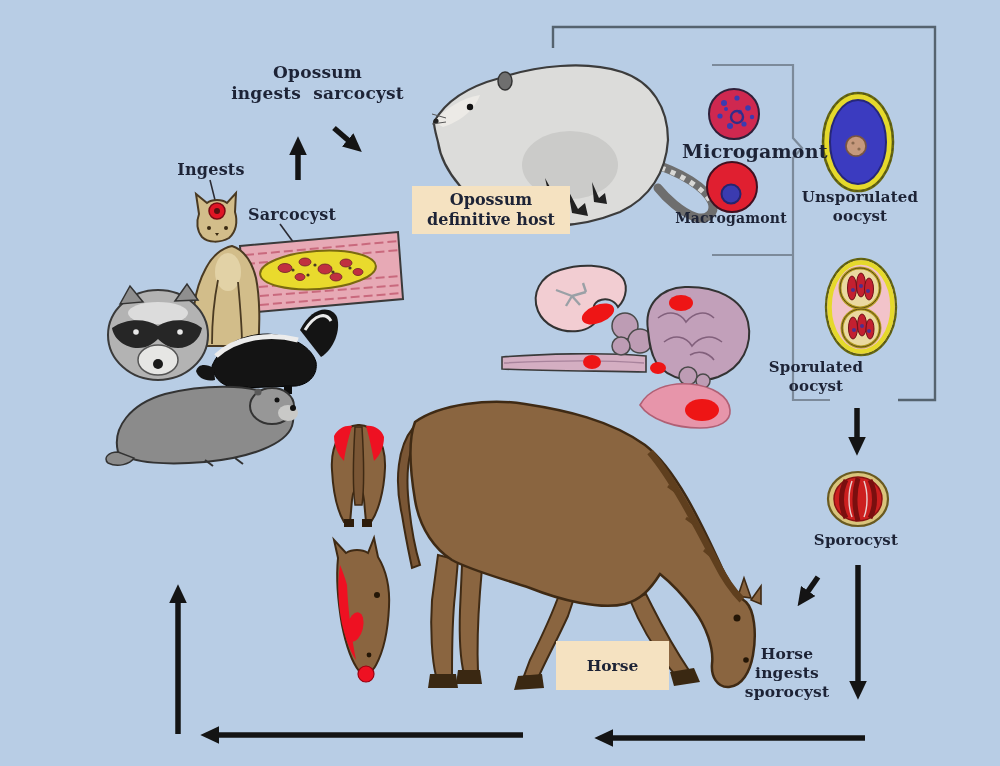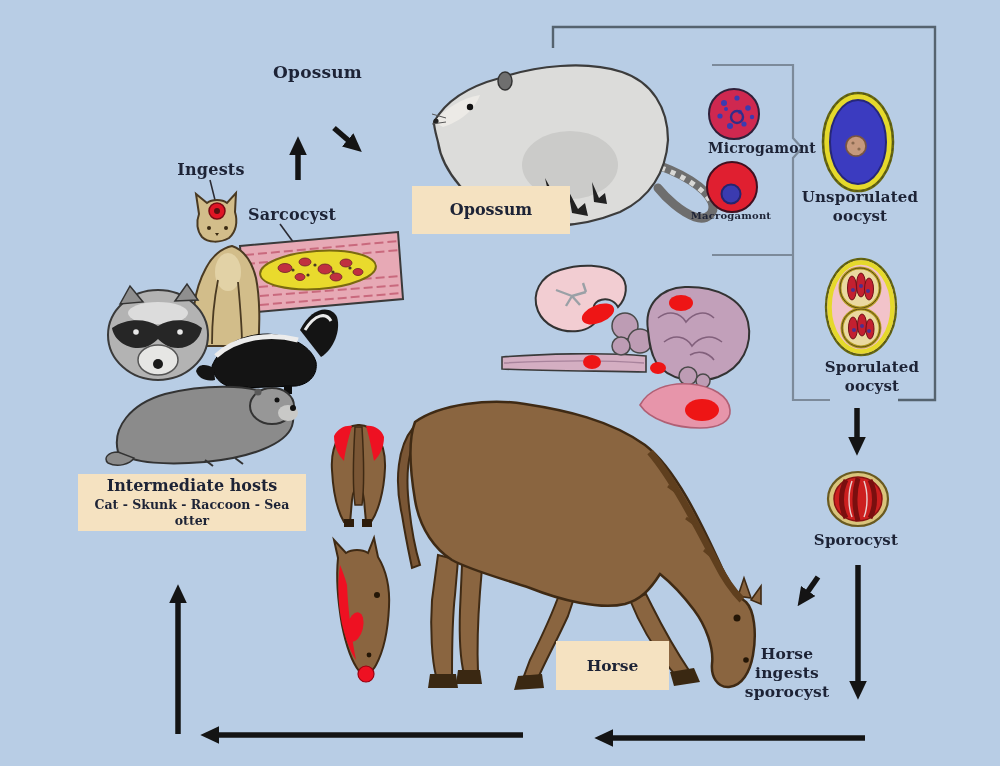--- a/index.html
+++ b/index.html
@@ -264,50 +264,48 @@
   <g>
     <ellipse cx="858" cy="499" rx="30" ry="27" fill="#d9c47c" stroke="#6a5a20" stroke-width="2.2"></ellipse>
     <ellipse cx="858" cy="499" rx="24" ry="22" fill="#cc1f1f" stroke="#8a1212" stroke-width="1.5"></ellipse>
     <path d="M846,480 C840,492 840,507 846,518 M858,478 C854,492 854,507 858,521 M870,480 C876,492 876,507 870,518" stroke="#7a0f0f" stroke-width="5" fill="none"></path>
     <path d="M852,481 C848,492 848,507 852,517 M864,481 C868,492 868,507 864,517" stroke="#e8d0d0" stroke-width="1.4" fill="none"></path>
   </g>
 </svg>
 
 <div class="lbl" style="left:210px;top:62px;width:215px;font-size:17px;">
   <span>Opossum</span>
+  <span class="wsp">ingests sarcocyst</span>
 </div>
 
 <div class="lbl" style="left:170px;top:160px;width:82px;">Ingests</div>
 
 <div class="lbl" style="left:248px;top:205px;width:85px;">Sarcocyst</div>
 
 <div class="box" style="left:412px;top:186px;width:158px;height:48px;font-size:16px;">
   <span>Opossum</span>
-</div>
-
-<div class="lbl" style="left:702px;top:140px;width:120px;font-size:14px;">Microgamont</div>
-
-<div class="lbl" style="left:670px;top:210px;width:122px;font-size:10px;">Macrogamont</div>
+  <span>definitive host</span>
+</div>
+
+<div class="lbl" style="left:682px;top:140px;width:120px;font-size:19px;">Microgamont</div>
+
+<div class="lbl" style="left:670px;top:210px;width:122px;font-size:14px;">Macrogamont</div>
 
 <div class="lbl" style="left:800px;top:188px;width:120px;font-size:15px;">
   <span>Unsporulated</span>
   <span>oocyst</span>
 </div>
 
-<div class="lbl" style="left:812px;top:358px;width:120px;font-size:15px;">
+<div class="lbl" style="left:756px;top:358px;width:120px;font-size:15px;">
   <span>Sporulated</span>
   <span>oocyst</span>
 </div>
 
 <div class="lbl" style="left:806px;top:531px;width:100px;font-size:15px;">Sporocyst</div>
 
-<div class="box" style="left:78px;top:474px;width:228px;height:57px;">
-  <span style="font-size:16px;">Intermediate hosts</span>
-  <span class="small">Cat - Skunk - Raccoon - Sea otter</span>
-</div>
 
 
 <div class="box" style="left:556px;top:641px;width:113px;height:49px;font-size:15.5px;">
   <span>Horse</span>
 </div>
 
 <div class="lbl" style="left:736px;top:644px;width:102px;font-size:15.5px;">
   <span>Horse</span>
   <span>ingests</span>
   <span>sporocyst</span>

